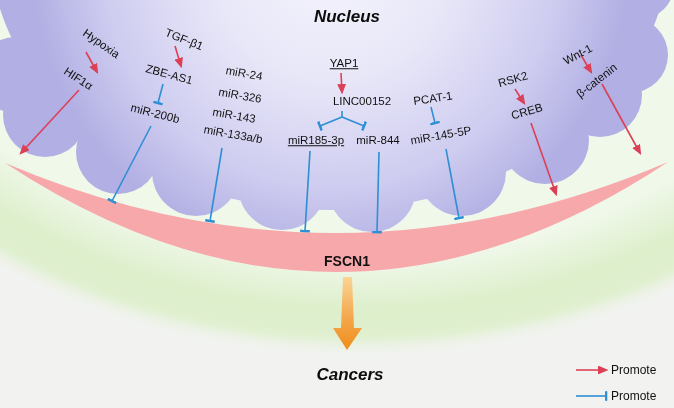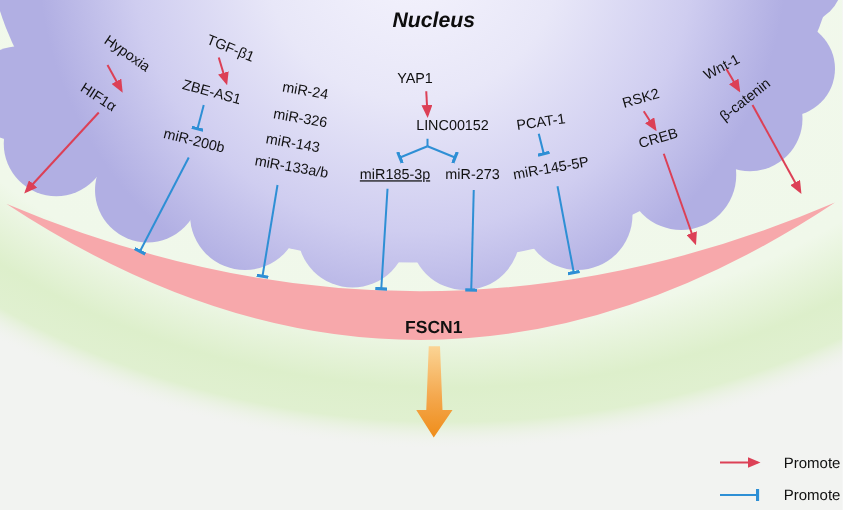--- a/index.html
+++ b/index.html
@@ -3,21 +3,21 @@
 <meta charset="utf-8">
 <style>
   html,body{margin:0;padding:0;}
   body{width:674px;height:408px;overflow:hidden;font-family:"Liberation Sans",sans-serif;}
   #stage{position:relative;width:674px;height:408px;background:#f2f3f1;padding-left:24px;}
   #bg{position:absolute;left:0;top:0;}
   .lbl{position:absolute;white-space:nowrap;color:#111;font-size:11.5px;
        transform-origin:center;line-height:1;}
   .region{font-size:17px;font-weight:bold;font-style:italic;color:#0d0d0d;}
   .target{font-size:14px;font-weight:bold;color:#111;text-align:right;}
-  .legendtxt{font-size:12px;color:#111;margin-left:16px;}
+  .legendtxt{font-size:12px;color:#111;}
 </style>
 </head>
 <body>
 
 <div id="stage">
 
   <svg id="bg" width="674" height="408" viewBox="0 0 674 408">
     <defs>
       <radialGradient id="greenGrad" cx="0.5" cy="0.5" r="0.5">
         <stop offset="0" stop-color="#f3f9ee"></stop>
@@ -90,35 +90,36 @@
 
     <path d="M343 277 L352 277 L354 328 L362 328 L347 350 L333 328 L341 328 Z" fill="url(#orangeGrad)"></path>
 
     <g>
       <line x1="576" y1="370" x2="606" y2="370" stroke="#dc4056" stroke-width="1.6" marker-end="url(#arrowRed)"></line>
       <line x1="576" y1="396" x2="606" y2="396" stroke="#2e8fd5" stroke-width="1.6" marker-end="url(#tBlue)"></line>
     </g>
   </svg>
 
   <div class="lbl region" style="left:347px;top:16px;transform:translate(-50%,-50%);">Nucleus</div>
+  <div class="lbl region" style="left:350px;top:374px;transform:translate(-50%,-50%);">Cancers</div>
   <div class="lbl target" style="left:347px;top:261px;transform:translate(-50%,-50%);">FSCN1</div>
 
   <div class="lbl" style="left:101px;top:44px;transform:translate(-50%,-50%) rotate(35deg);">Hypoxia</div>
   <div class="lbl" style="left:78px;top:79px;transform:translate(-50%,-50%) rotate(33deg);">HIF1α</div>
   <div class="lbl" style="left:184px;top:40px;transform:translate(-50%,-50%) rotate(22deg);">TGF-β1</div>
   <div class="lbl" style="left:169px;top:75px;transform:translate(-50%,-50%) rotate(15deg);">ZBE-AS1</div>
   <div class="lbl" style="left:155px;top:114px;transform:translate(-50%,-50%) rotate(14deg);">miR-200b</div>
   <div class="lbl" style="left:244px;top:74px;transform:translate(-50%,-50%) rotate(10deg);">miR-24</div>
   <div class="lbl" style="left:240px;top:96px;transform:translate(-50%,-50%) rotate(10deg);">miR-326</div>
   <div class="lbl" style="left:234px;top:116px;transform:translate(-50%,-50%) rotate(10deg);">miR-143</div>
   <div class="lbl" style="left:233px;top:135px;transform:translate(-50%,-50%) rotate(10deg);">miR-133a/b</div>
-  <div class="lbl" style="left:332px;top:64px;transform:translate(-50%,-50%);">YAP1</div>
+  <div class="lbl" style="left:344px;top:64px;transform:translate(-50%,-50%);text-decoration:underline;">YAP1</div>
   <div class="lbl" style="left:338px;top:102px;transform:translate(-50%,-50%);margin-left:24px;">LINC00152</div>
   <div class="lbl" style="left:316px;top:141px;transform:translate(-50%,-50%);text-decoration:underline;">miR185-3p</div>
-  <div class="lbl" style="left:378px;top:141px;transform:translate(-50%,-50%);">miR-273</div>
+  <div class="lbl" style="left:378px;top:141px;transform:translate(-50%,-50%);">miR-844</div>
   <div class="lbl" style="left:433px;top:99px;transform:translate(-50%,-50%) rotate(-8deg);">PCAT-1</div>
   <div class="lbl" style="left:441px;top:136px;transform:translate(-50%,-50%) rotate(-10deg);">miR-145-5P</div>
   <div class="lbl" style="left:513px;top:80px;transform:translate(-50%,-50%) rotate(-16deg);">RSK2</div>
   <div class="lbl" style="left:527px;top:112px;transform:translate(-50%,-50%) rotate(-16deg);">CREB</div>
   <div class="lbl" style="left:578px;top:55px;transform:translate(-50%,-50%) rotate(-28deg);">Wnt-1</div>
   <div class="lbl" style="left:597px;top:81px;transform:translate(-50%,-50%) rotate(-38deg);">β-catenin</div>
 
   <div class="lbl legendtxt" style="left:611px;top:370px;transform:translate(0,-50%);">Promote</div>
   <div class="lbl legendtxt" style="left:611px;top:396px;transform:translate(0,-50%);">Promote</div>
 

